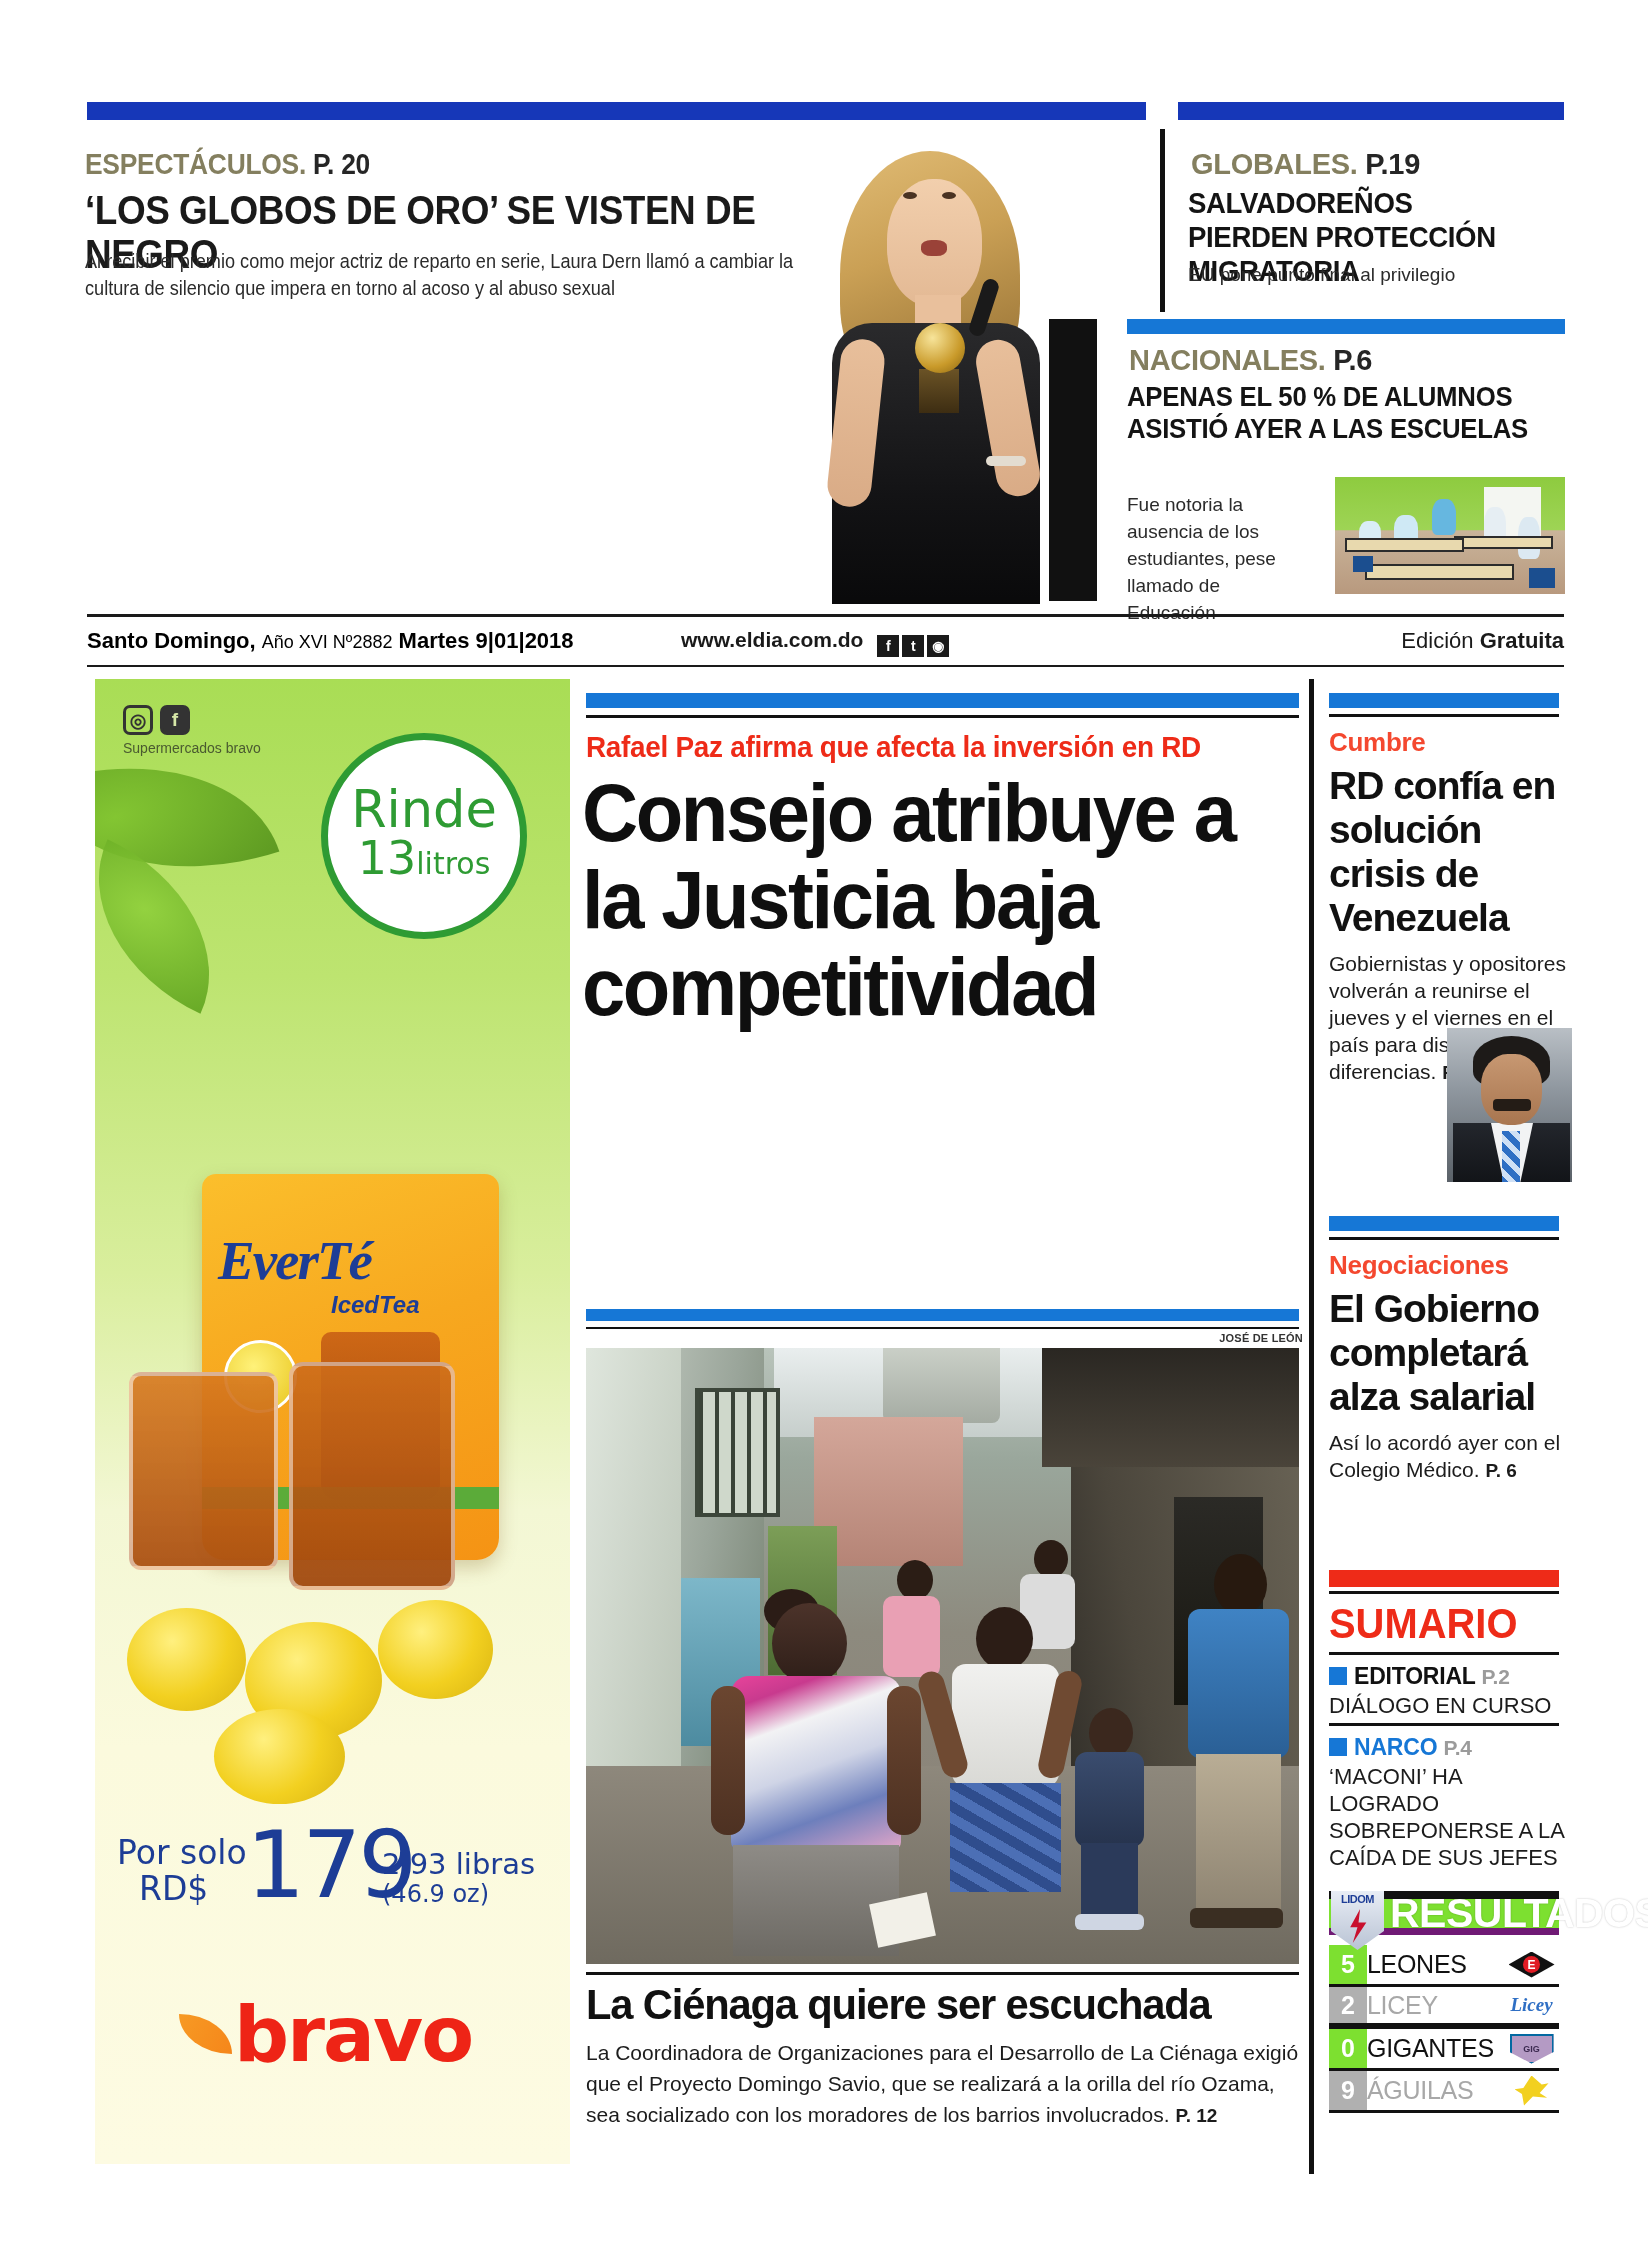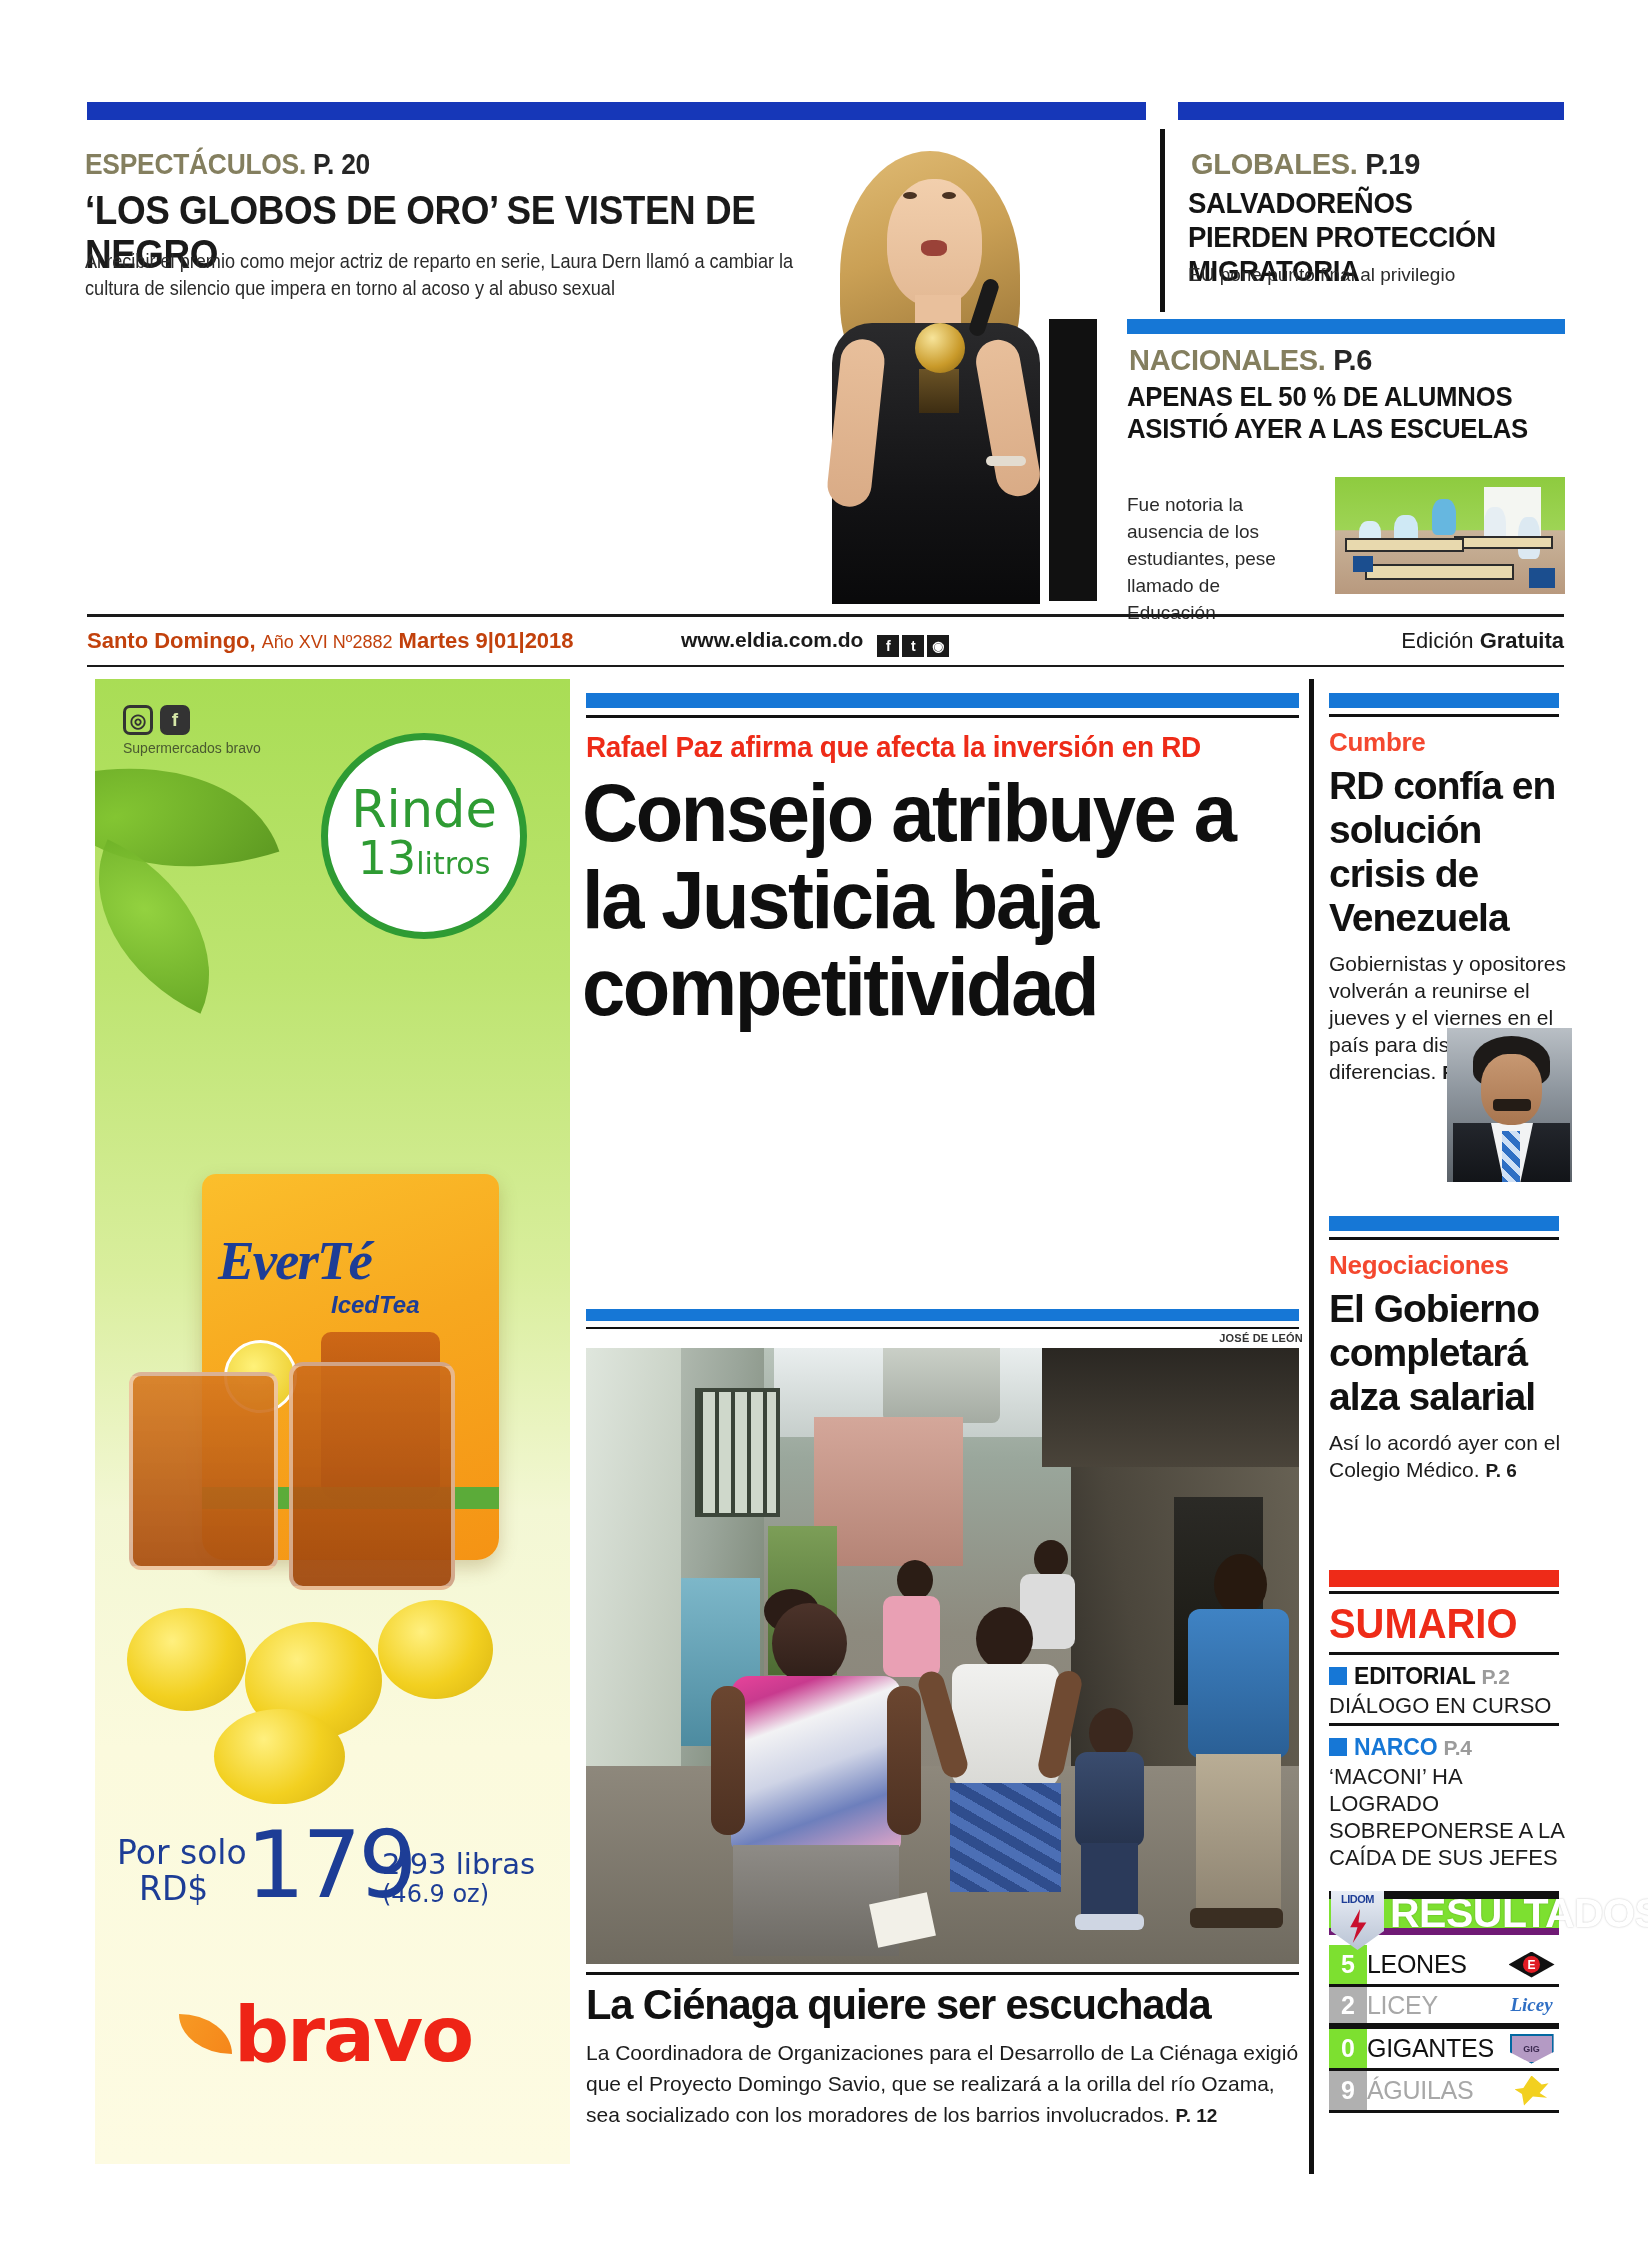--- a/index.html
+++ b/index.html
@@ -175,21 +175,21 @@
   }
 
   
   .dateline-rule-top {
     position: absolute; left: 87px; top: 614px; width: 1477px; height: 3px; background: #1a1a1a;
   }
   .dateline {
     position: absolute; left: 87px; top: 622px; width: 1477px; height: 40px;
   }
   .dl-left {
-    position:absolute; left:0; top:6px; font-size: 22px; color:#c2410c;
+    position:absolute; left:0; top:6px; font-size: 22px; color:#000000;
     white-space: nowrap;
   }
   .dl-left b { font-weight: 800; }
   .dl-left .small { font-size: 18px; }
   .dl-center {
     position:absolute; left:594px; top:6px; font-size: 21px; font-weight:800; color:#1a1a1a;
     white-space: nowrap;
   }
   .social { display:inline-flex; gap:3px; vertical-align:-4px; margin-left:8px; }
   .sic { width:22px; height:22px; background:#1a1a1a; color:#fff; font-size:14px;

